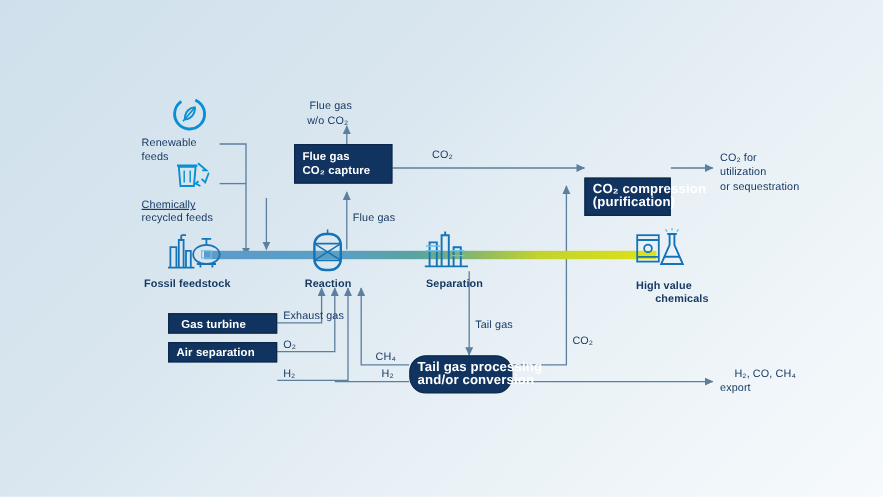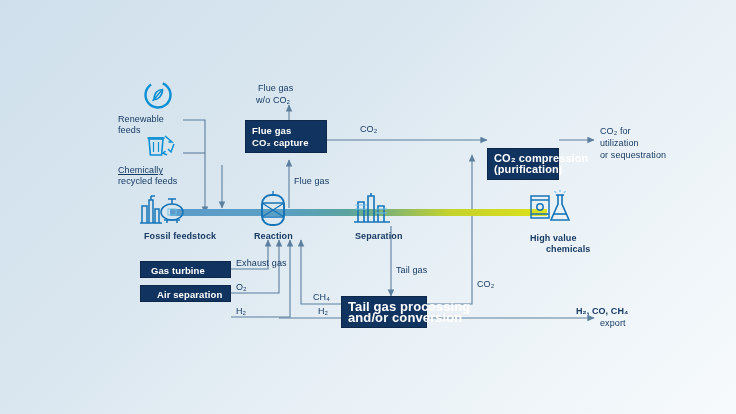--- a/index.html
+++ b/index.html
@@ -164,41 +164,41 @@
   <div class="navybox" style="left:245px;top:120px;width:82px;">
     <span>Flue gas</span>
     <span>CO₂ capture</span>
   </div>
 
   <div class="navybox" style="left:487px;top:120px;width:72px;font-size:11px;line-height:11px;margin-top:28px;">
     <span>CO₂ compression</span>
     <span>(purification)</span>
   </div>
 
-  <div class="navybox" style="left:341px;top:296px;width:86px;font-size:13px;line-height:11px;">
+  <div class="navybox" style="left:341px;top:296px;width:86px;font-size:11px;line-height:11px;border-radius:14px;">
     <span>Tail gas processing</span>
     <span>and/or conversion</span>
   </div>
 
   <div class="navybox" style="left:140px;top:261px;width:91px;height:17px;padding:3px 10px;">
     <span>Gas turbine</span>
   </div>
 
-  <div class="navybox" style="left:140px;top:285px;width:91px;height:17px;padding:3px 16px;">
+  <div class="navybox" style="left:140px;top:285px;width:91px;height:17px;padding:3px 6px;">
     <span>Air separation</span>
   </div>
 
 
   <div class="lbl" style="left:118px;top:114px;">Renewable</div>
   <div class="lbl" style="left:118px;top:125px;">feeds</div>
 
   <div class="lbl" style="left:118px;top:165px;text-decoration:underline;">Chemically</div>
   <div class="lbl" style="left:118px;top:176px;text-align:right;">recycled feeds</div>
 
-  <div class="lbl b" style="left:144px;top:231px;">Fossil feedstock</div>
+  <div class="lbl b" style="left:120px;top:231px;">Fossil feedstock</div>
   <div class="lbl b" style="left:254px;top:231px;">Reaction</div>
   <div class="lbl b" style="left:355px;top:231px;">Separation</div>
   <div class="lbl b" style="left:530px;top:233px;">High value</div>
   <div class="lbl b" style="left:546px;top:244px;">chemicals</div>
 
   <div class="lbl" style="left:258px;top:83px;">Flue gas</div>
   <div class="lbl" style="left:256px;top:95px;">w/o CO₂</div>
 
   <div class="lbl" style="left:294px;top:176px;">Flue gas</div>
 
@@ -211,16 +211,16 @@
   <div class="lbl" style="left:396px;top:265px;text-align:center;">Tail gas</div>
   <div class="lbl" style="left:477px;top:279px;">CO₂</div>
 
   <div class="lbl" style="left:236px;top:258px;">Exhaust gas</div>
   <div class="lbl" style="left:236px;top:282px;">O₂</div>
   <div class="lbl" style="left:236px;top:306px;">H₂</div>
 
   <div class="lbl" style="left:313px;top:292px;">CH₄</div>
   <div class="lbl" style="left:318px;top:306px;">H₂</div>
 
-  <div class="lbl" style="left:576px;top:306px;font-weight:bold;">H₂, CO, CH₄</div>
+  <div class="lbl" style="left:612px;top:306px;">H₂, CO, CH₄</div>
   <div class="lbl" style="left:600px;top:318px;">export</div>
 
 </div>
 
 </body></html>

